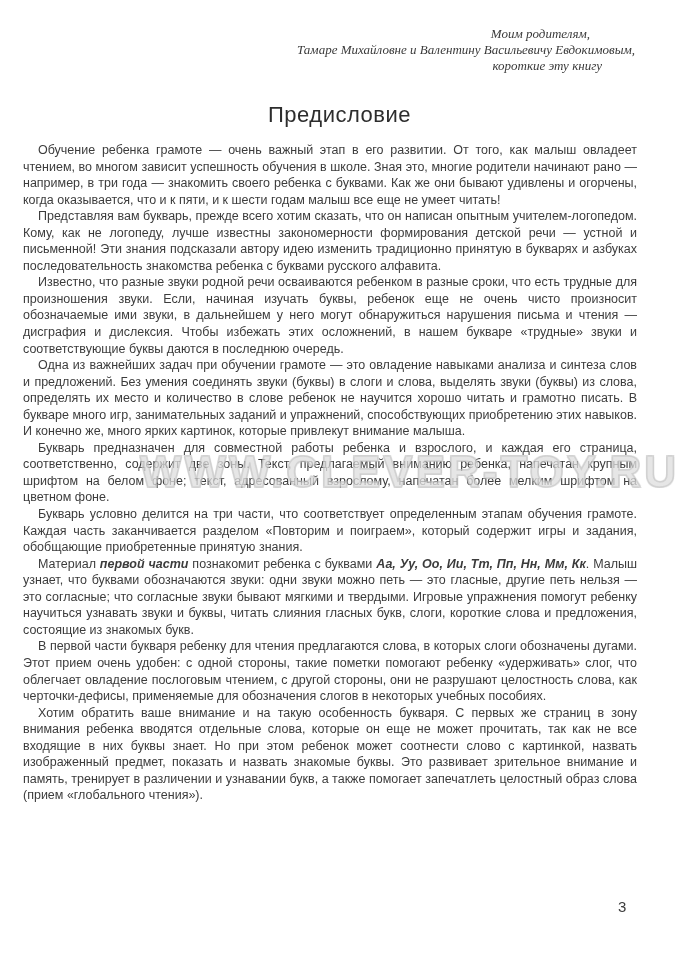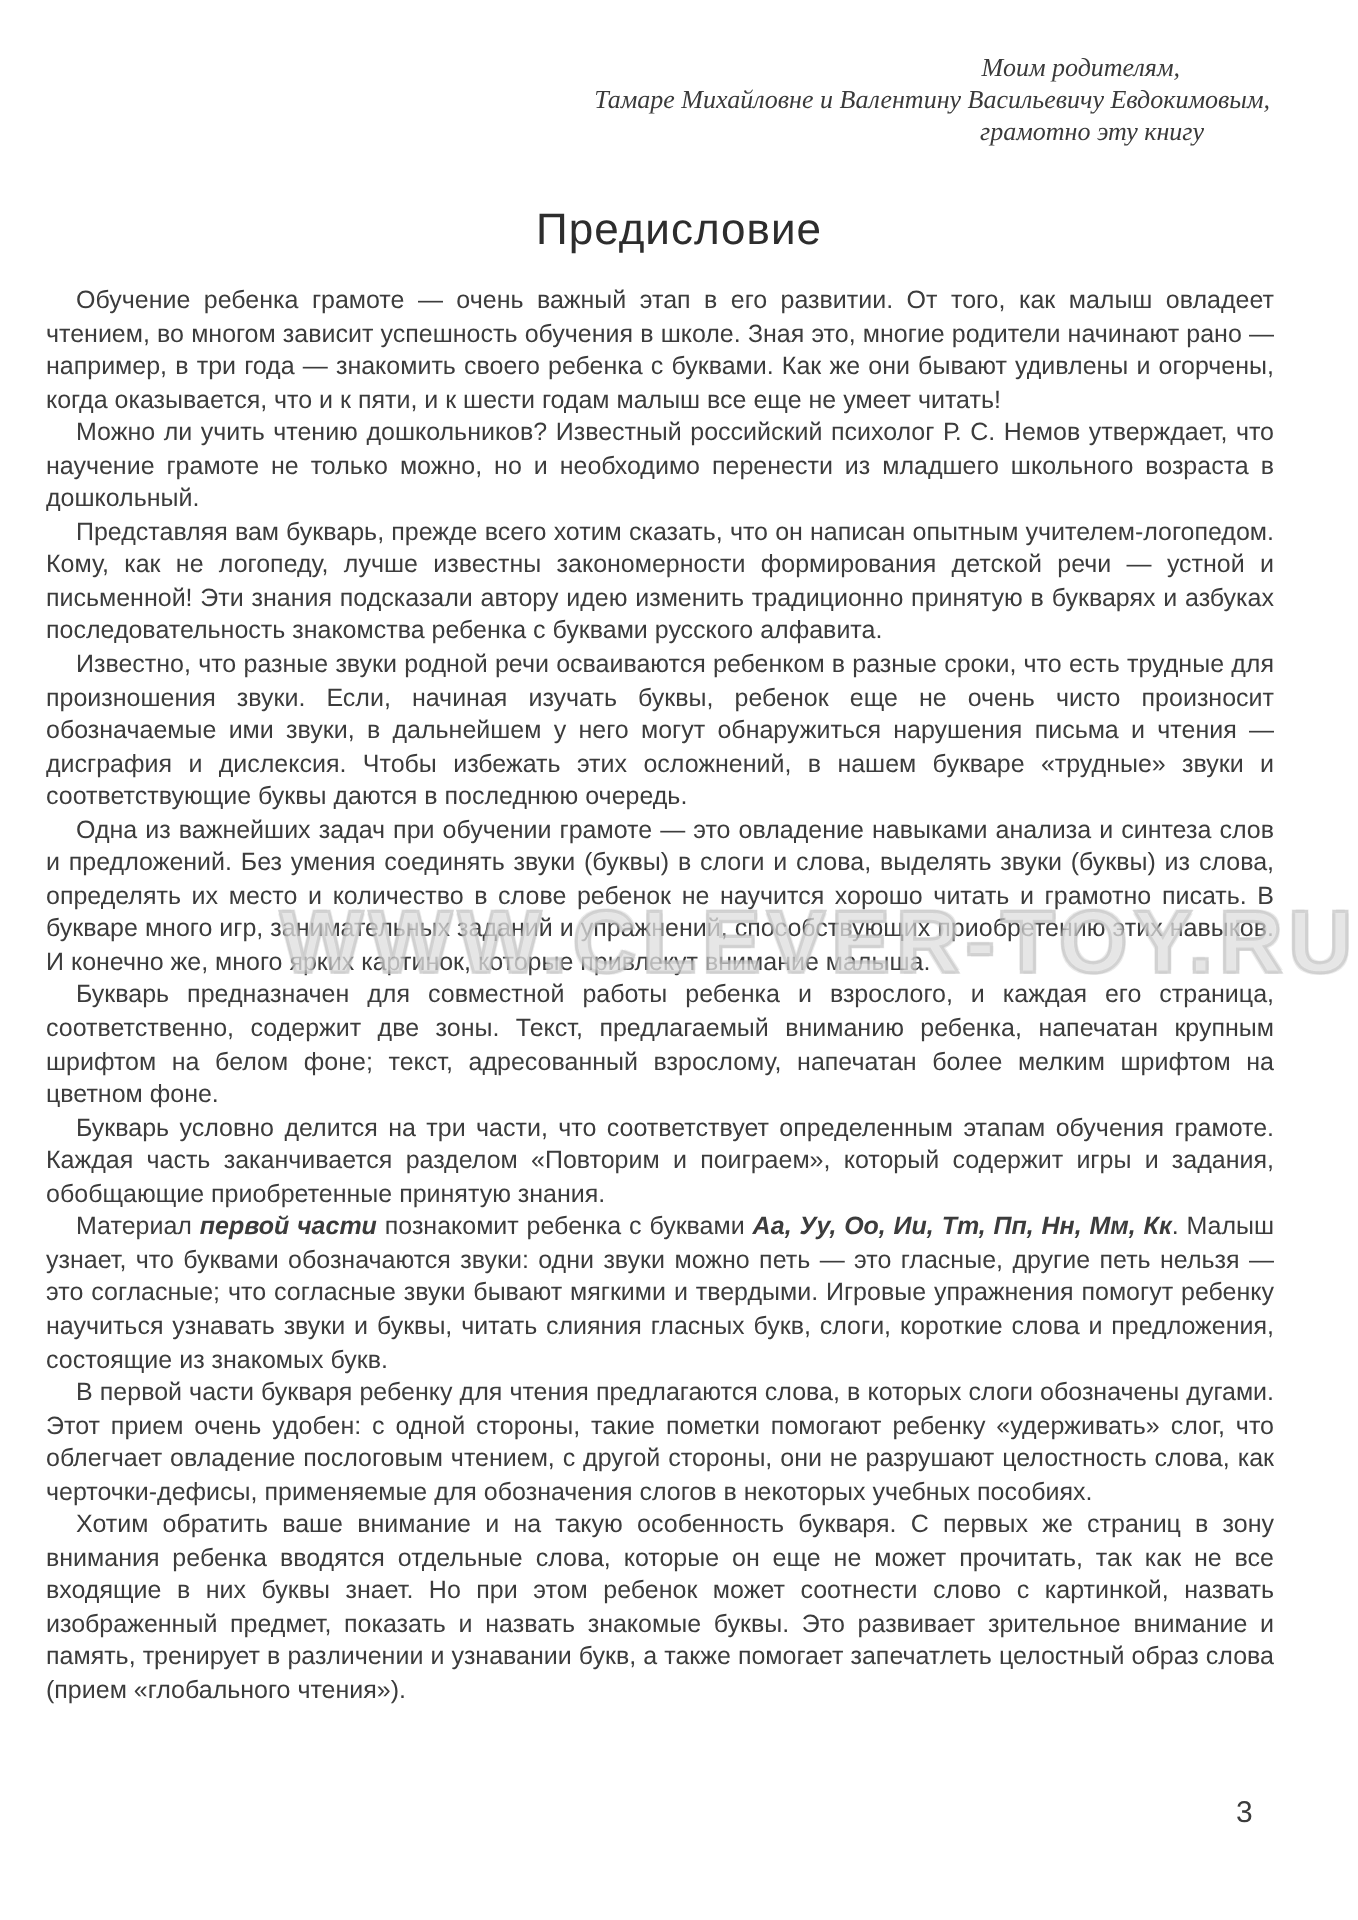--- a/index.html
+++ b/index.html
@@ -78,28 +78,27 @@
   }
 </style>
 </head>
 <body>
 
 <div class="page">
 
   <div class="dedication">
     <div class="ded-line l1">Моим родителям,</div>
     <div class="ded-line l2">Тамаре Михайловне и Валентину Васильевичу Евдокимовым,</div>
-    <div class="ded-line l3">грамотно эту книгу</div>
+    <div class="ded-line l3">короткие эту книгу</div>
   </div>
 
   <h1 class="page-title">Предисловие</h1>
 
   <div class="preface-body">
     <p><span>Обучение ребенка грамоте — очень важный этап в его развитии. От того, как малыш овладеет чтением, во многом зависит успешность обучения в школе. Зная это, многие родители начинают рано — например, в три года — знакомить своего ребенка с буквами. Как же они бывают удивлены и огорчены, когда оказывается, что и к пяти, и к шести годам малыш все еще не умеет читать!</span></p>
-    <p><span>Можно ли учить чтению дошкольников? Известный российский психолог Р. С. Немов утверждает, что научение грамоте не только можно, но и необходимо перенести из младшего школьного возраста в дошкольный.</span></p>
     <p><span>Представляя вам букварь, прежде всего хотим сказать, что он написан опытным учителем-логопедом. Кому, как не логопеду, лучше известны закономерности формирования детской речи — устной и письменной! Эти знания подсказали автору идею изменить традиционно принятую в букварях и азбуках последовательность знакомства ребенка с буквами русского алфавита.</span></p>
     <p><span>Известно, что разные звуки родной речи осваиваются ребенком в разные сроки, что есть трудные для произношения звуки. Если, начиная изучать буквы, ребенок еще не очень чисто произносит обозначаемые ими звуки, в дальнейшем у него могут обнаружиться нарушения письма и чтения — дисграфия и дислексия. Чтобы избежать этих осложнений, в нашем букваре «трудные» звуки и соответствующие буквы даются в последнюю очередь.</span></p>
     <p><span>Одна из важнейших задач при обучении грамоте — это овладение навыками анализа и синтеза слов и предложений. Без умения соединять звуки (буквы) в слоги и слова, выделять звуки (буквы) из слова, определять их место и количество в слове ребенок не научится хорошо читать и грамотно писать. В букваре много игр, занимательных заданий и упражнений, способствующих приобретению этих навыков. И конечно же, много ярких картинок, которые привлекут внимание малыша.</span></p>
     <p><span>Букварь предназначен для совместной работы ребенка и взрослого, и каждая его страница, соответственно, содержит две зоны. Текст, предлагаемый вниманию ребенка, напечатан крупным шрифтом на белом фоне; текст, адресованный взрослому, напечатан более мелким шрифтом на цветном фоне.</span></p>
     <p><span>Букварь условно делится на три части, что соответствует определенным этапам обучения грамоте. Каждая часть заканчивается разделом «Повторим и поиграем», который содержит игры и задания, обобщающие приобретенные принятую знания.</span></p>
     <p><span>Материал </span><strong>первой части</strong><span> познакомит ребенка с буквами </span><strong>Аа, Уу, Оо, Ии, Тт, Пп, Нн, Мм, Кк</strong><span>. Малыш узнает, что буквами обозначаются звуки: одни звуки можно петь — это гласные, другие петь нельзя — это согласные; что согласные звуки бывают мягкими и твердыми. Игровые упражнения помогут ребенку научиться узнавать звуки и буквы, читать слияния гласных букв, слоги, короткие слова и предложения, состоящие из знакомых букв.</span></p>
     <p><span>В первой части букваря ребенку для чтения предлагаются слова, в которых слоги обозначены дугами. Этот прием очень удобен: с одной стороны, такие пометки помогают ребенку «удерживать» слог, что облегчает овладение послоговым чтением, с другой стороны, они не разрушают целостность слова, как черточки-дефисы, применяемые для обозначения слогов в некоторых учебных пособиях.</span></p>
     <p><span>Хотим обратить ваше внимание и на такую особенность букваря. С первых же страниц в зону внимания ребенка вводятся отдельные слова, которые он еще не может прочитать, так как не все входящие в них буквы знает. Но при этом ребенок может соотнести слово с картинкой, назвать изображенный предмет, показать и назвать знакомые буквы. Это развивает зрительное внимание и память, тренирует в различении и узнавании букв, а также помогает запечатлеть целостный образ слова (прием «глобального чтения»).</span></p>
   </div>
 

